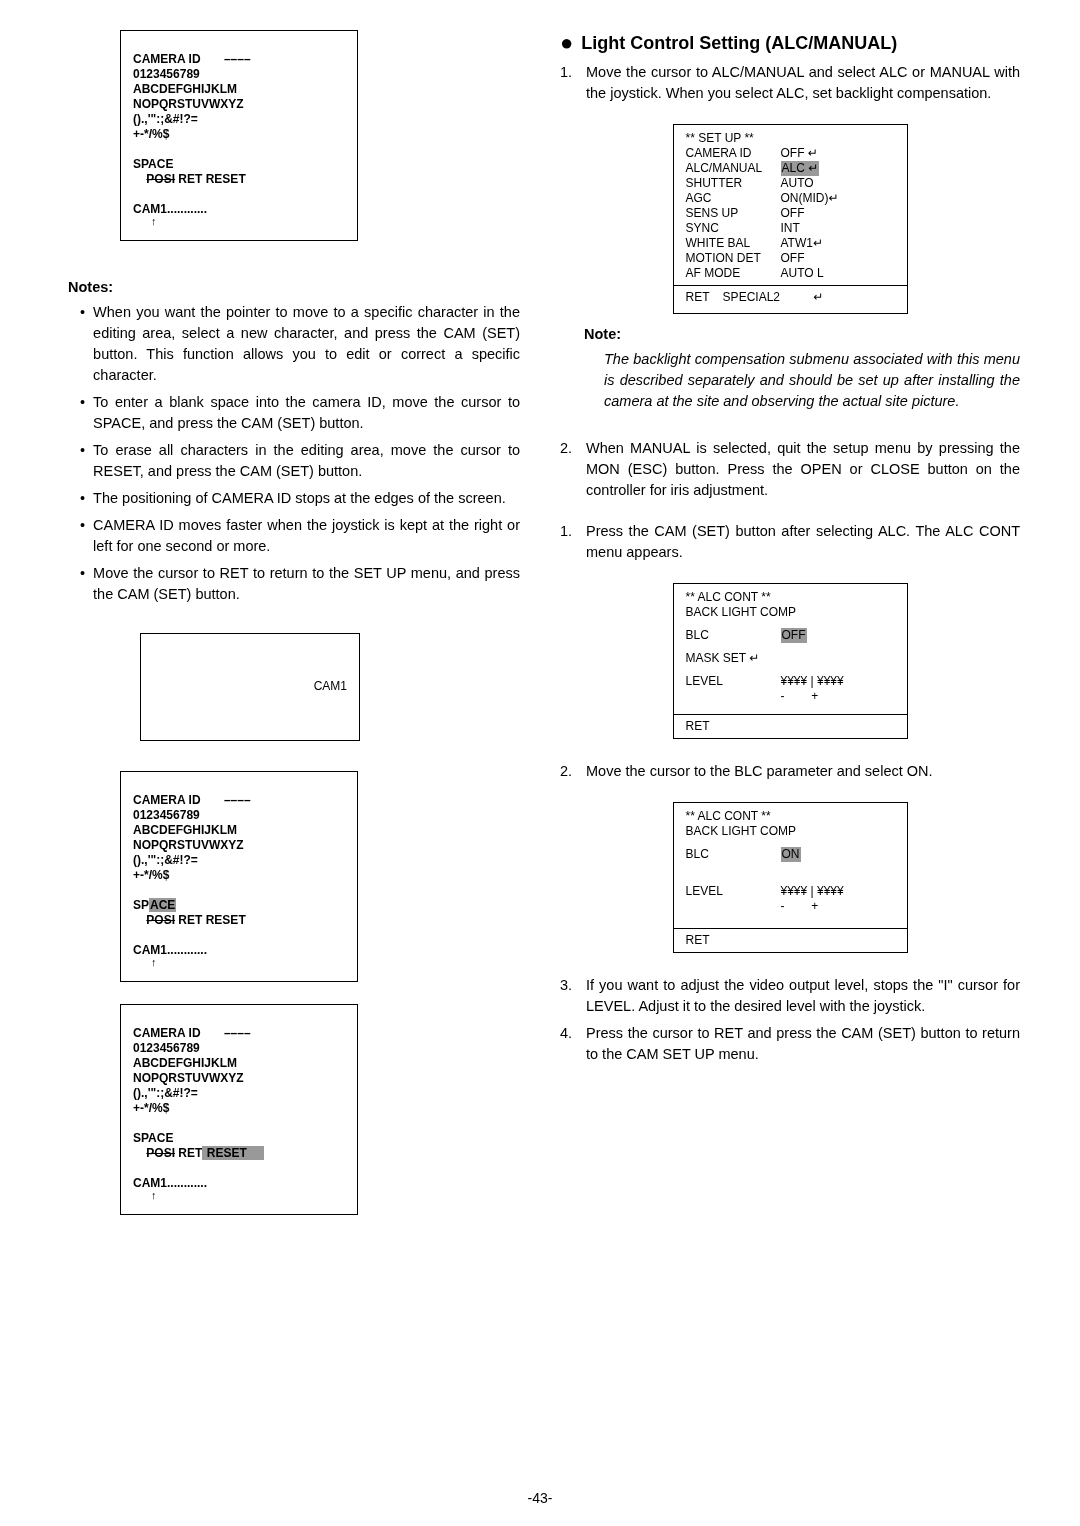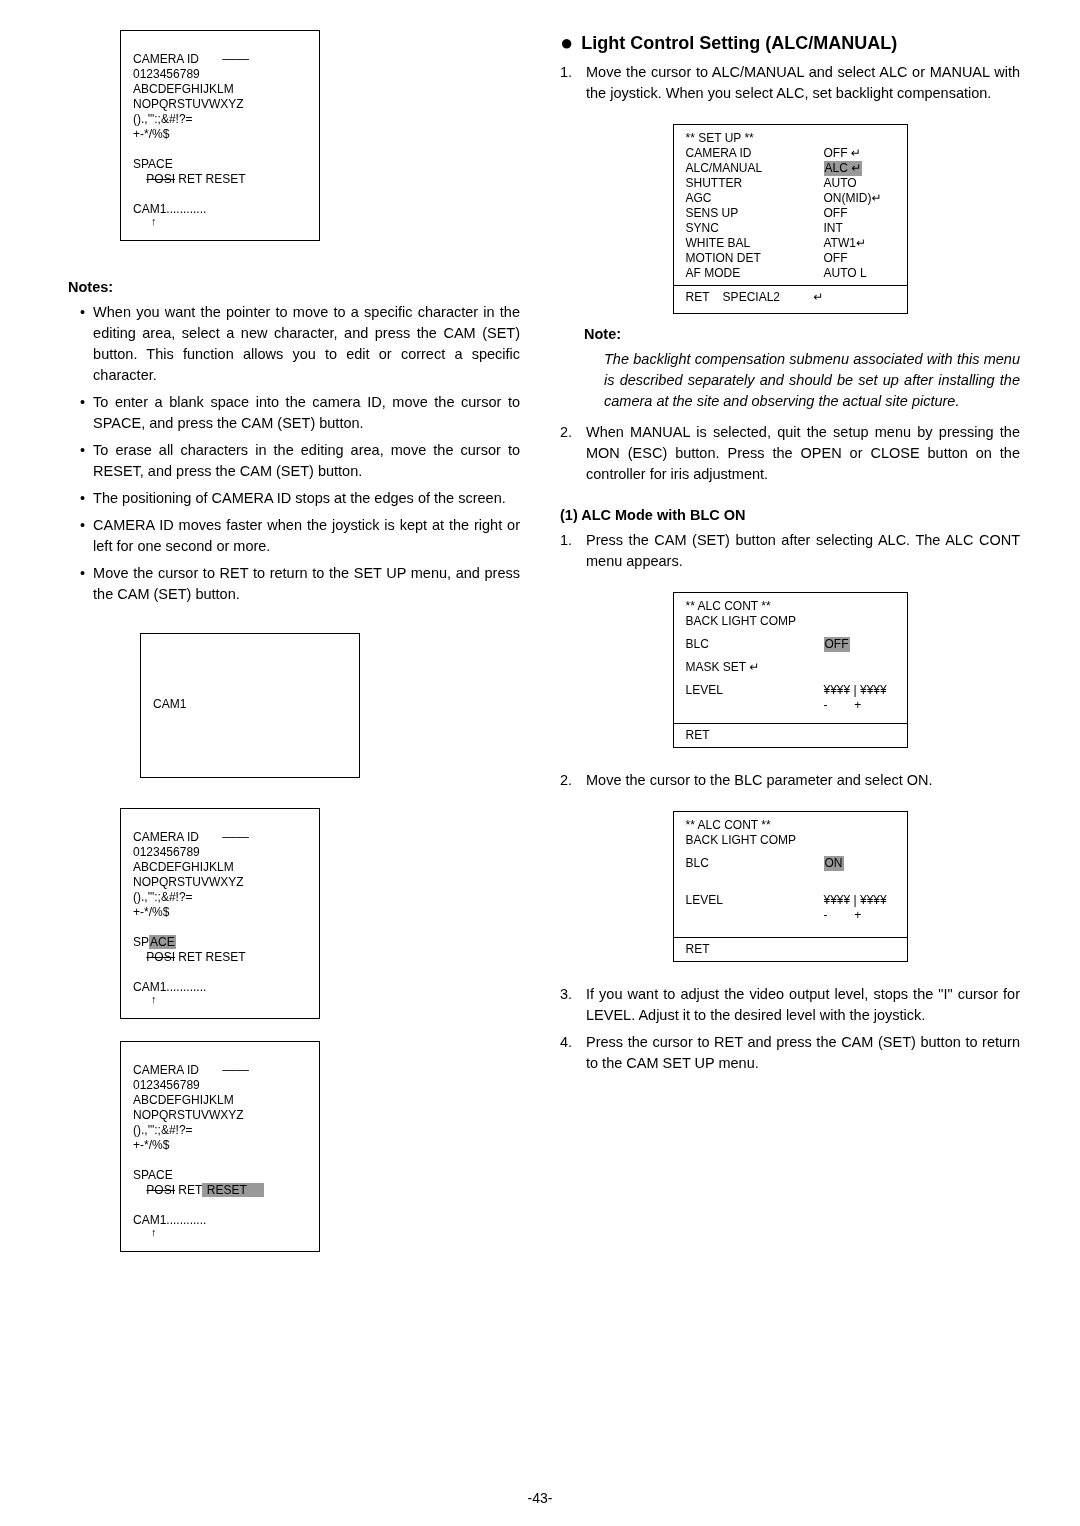--- a/index.html
+++ b/index.html
@@ -26,31 +26,32 @@
       border: 1.5px solid #000;
       padding: 6px 12px 8px 12px;
       font-family: Arial, sans-serif;
       font-size: 12px;
       line-height: 1.25;
       background: #fff;
       margin: 0 auto;
       white-space: pre;
     }
     .screen-small {
-      width: 200px;
+      width: 238px;
+      font-weight: bold;
     }
     .screen-wide {
       width: 235px;
     }
     .screen-square {
       width: 220px;
-      height: 145px;
+      height: 108px;
       display: flex;
       align-items: center;
-      justify-content: flex-start;
+      justify-content: flex-end;
       white-space: normal;
     }
     .screen-box .hl {
       background: #999;
       padding: 0 1px;
     }
     .screen-box .strike {
       text-decoration: line-through;
     }
     .arrow-up {
@@ -104,35 +105,34 @@
       font-size: 22px;
       line-height: 1;
     }
     .notes-heading {
       font-weight: bold;
       margin-bottom: 4px;
     }
     .note-block {
       margin-left: 24px;
       margin-top: 10px;
-      margin-bottom: 10px;
+      margin-bottom: 26px;
     }
     .vspace-sm { height: 14px; }
     .vspace-md { height: 22px; }
     .vspace-lg { height: 30px; }
     .page-number {
       position: absolute;
       bottom: 18px;
       left: 50%;
       transform: translateX(-50%);
       font-size: 14px;
     }
     .menu-row {
       display: flex;
-      gap: 43px;
     }
     .menu-row .label { width: 95px; }
     .center { text-align: left; }
   </style>
 </head>
 <body>
 
 <div class="page">
 
   <div class="col">
@@ -287,21 +287,20 @@
       <div class="para" style="padding-left:20px;font-style:italic;">The backlight compensation submenu associated with this menu is described separately and should be set up after installing the camera at the site and observing the actual site picture.</div>
     </div>
 
     <div class="numbered slim">
       <div class="num">2.</div>
       <div class="body">When MANUAL is selected, quit the setup menu by pressing the MON (ESC) button. Press the OPEN or CLOSE button on the controller for iris adjustment.</div>
     </div>
 
     <div class="vspace-sm"></div>
 
-    <div class="notes-heading">(1) ALC Mode with BLC ON</div>
 
     <div class="numbered slim">
       <div class="num">1.</div>
       <div class="body">Press the CAM (SET) button after selecting ALC. The ALC CONT menu appears.</div>
     </div>
 
     <div class="vspace-sm"></div>
 
     <div class="screen-box screen-wide" style="white-space:normal; padding-bottom:0;">
       <div class="center">** ALC CONT **</div>

